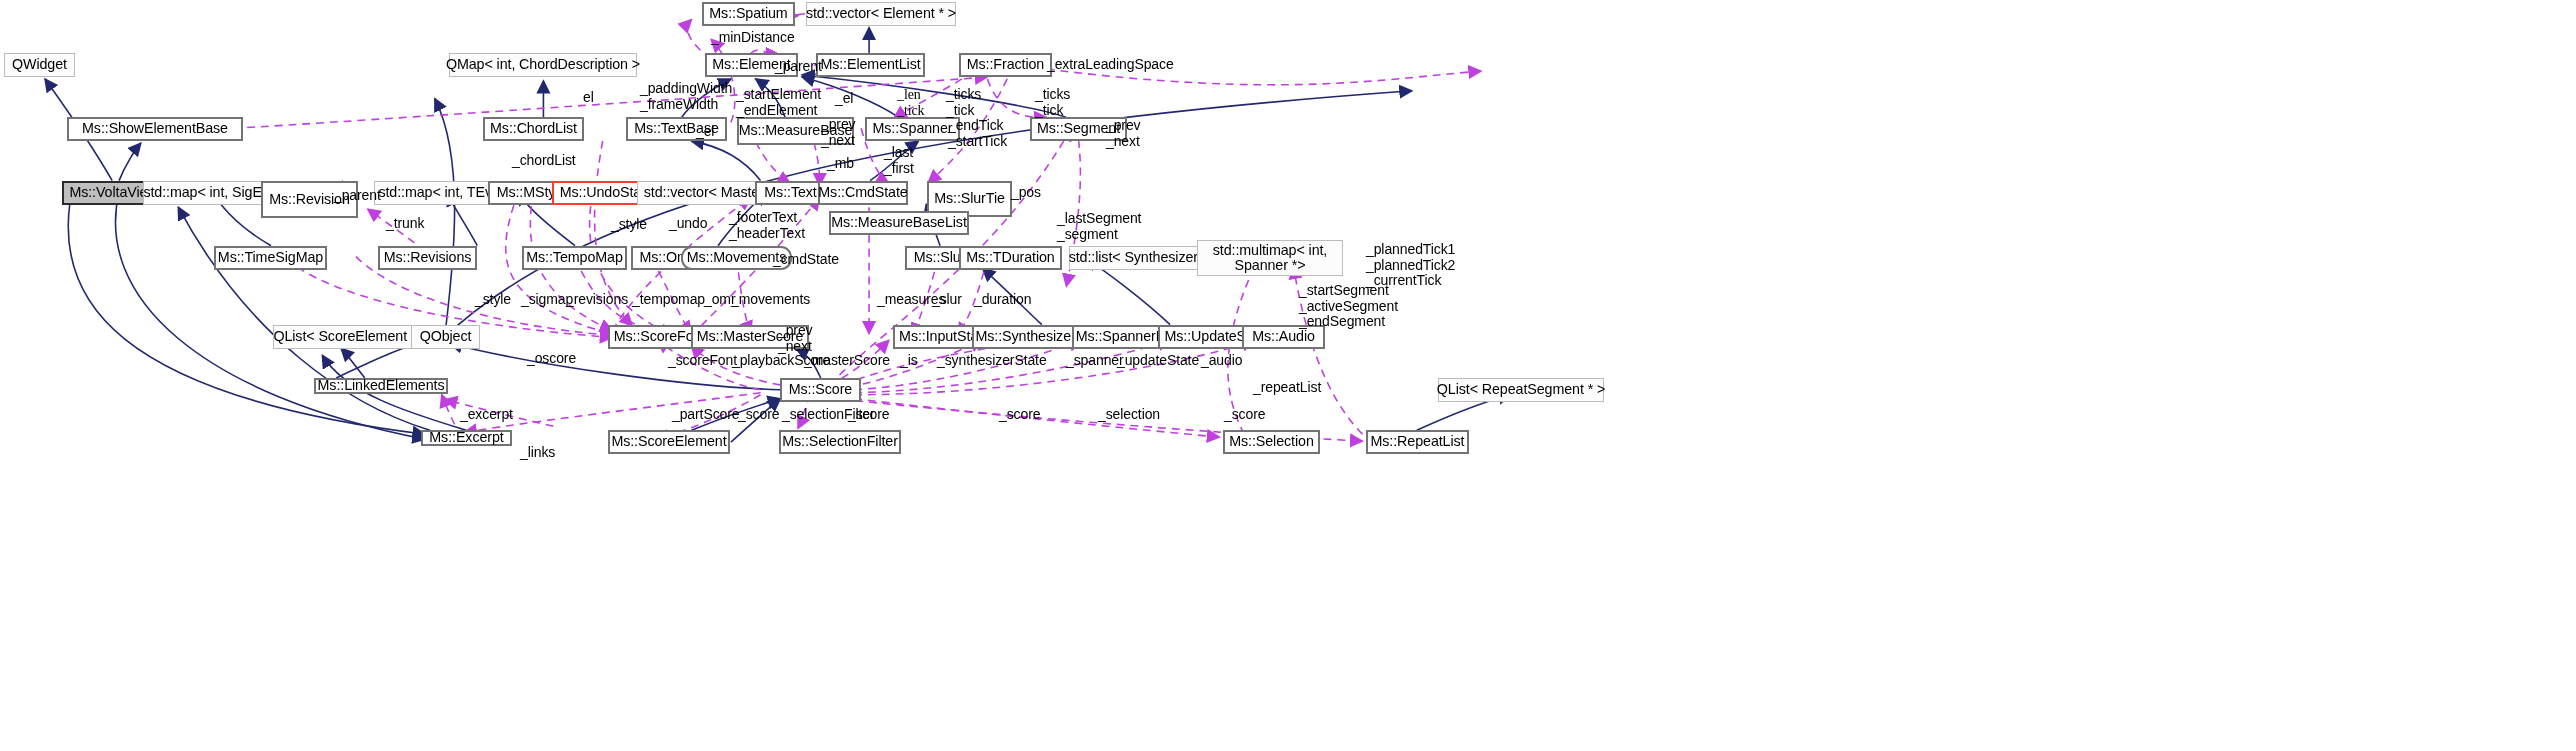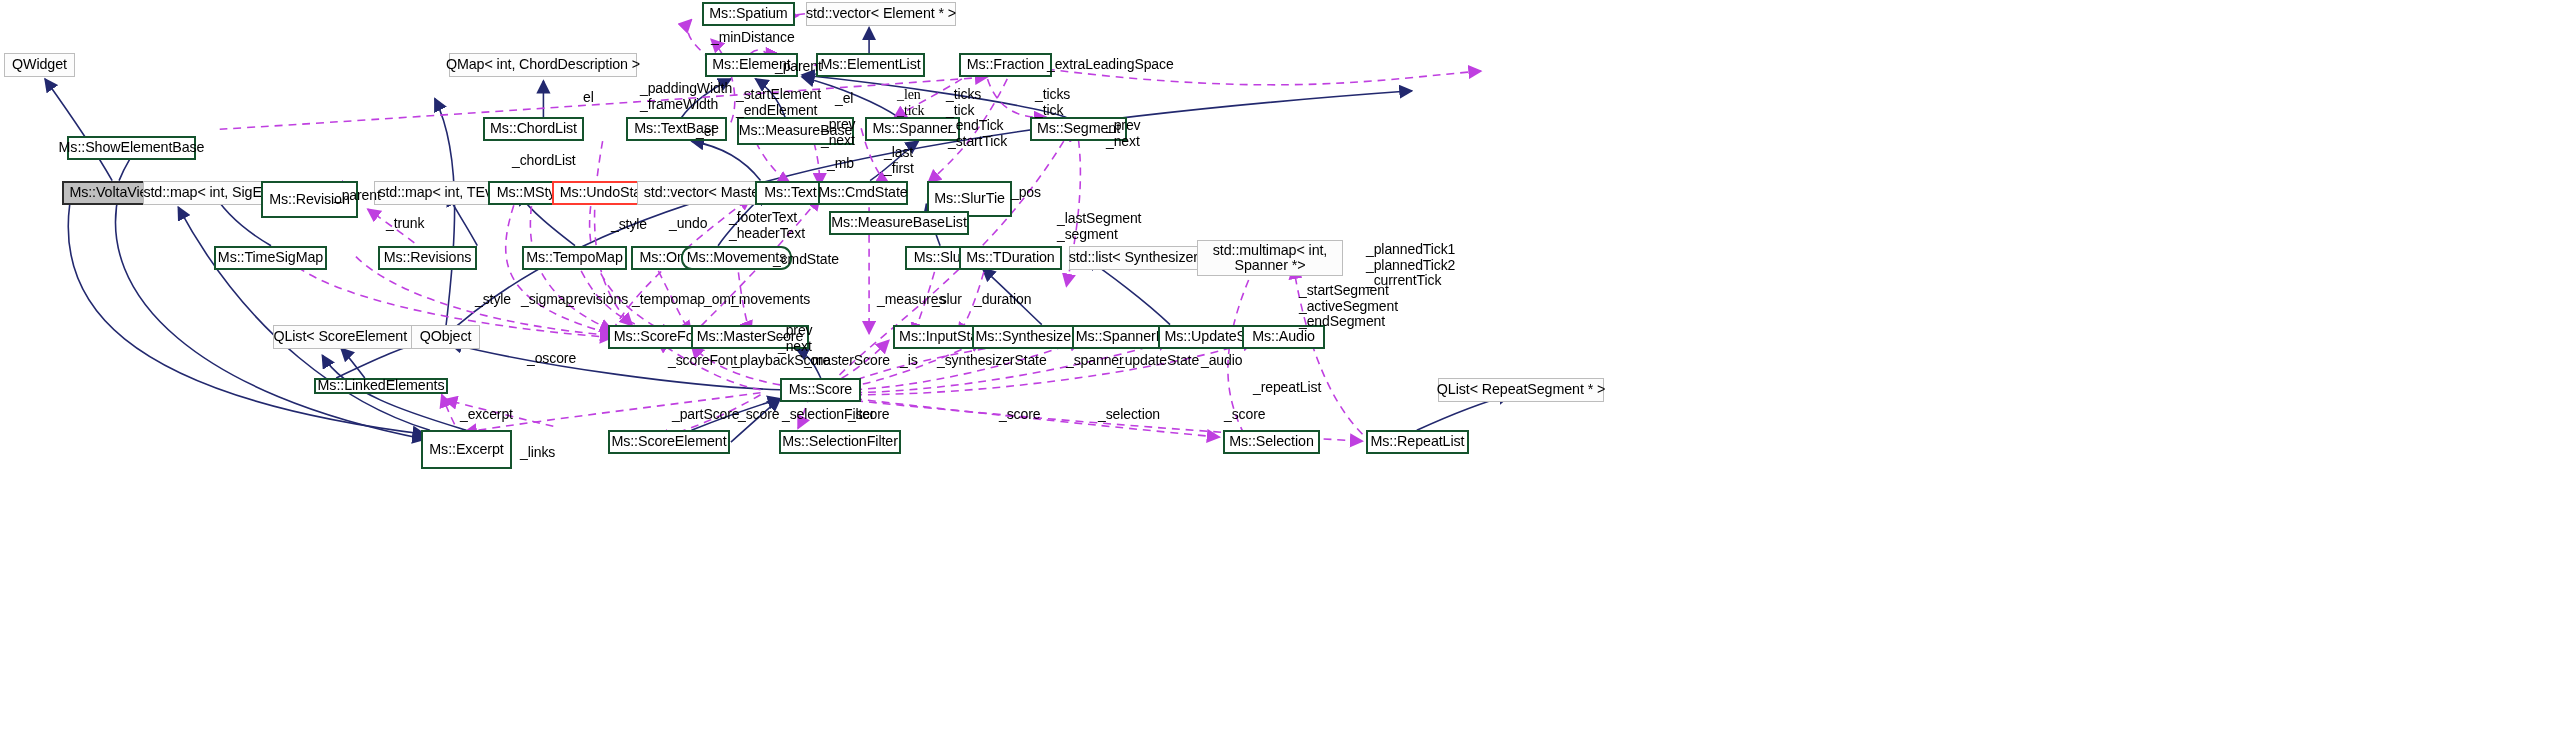--- a/index.html
+++ b/index.html
@@ -31,21 +31,21 @@
     justify-content: center;
     text-align: center;
     font-size: 14.3px;
     line-height: 1.08;
     color: #000000;
     background: #ffffff;
     white-space: pre;
     letter-spacing: -0.1px;
   }
   .node.solid {
-    border: 2px solid #14532d;
+    border: 2px solid #737373;
   }
   .node.plain {
     border: 1px solid #bdbdbd;
     background: #fcfcfc;
   }
   .node.highlight {
     border: 2px solid #2b2b2b;
     background: #bfbfbf;
   }
   .node.redborder {
@@ -161,21 +161,21 @@
     <path class="usg" d="M855,390 C900,370 1000,350 1080,342"></path>
     <path class="usg" d="M1260,440 C1240,400 1230,350 1280,250"></path>
     <path class="usg" d="M1380,440 C1340,400 1320,330 1310,270"></path>
     <path class="usg" d="M850,380 C900,330 1010,260 1085,130"></path>
     <path class="usg" d="M620,335 C640,300 680,260 760,200"></path>
     <path class="usg" d="M700,340 C740,300 790,250 830,200"></path>
   </svg>
 
   <div id="node-layer">
       <div class="node plain" style="left: 4px; top: 53px; width: 71px; height: 24px;"><span>QWidget</span></div>
-      <div class="node solid" style="left: 67px; top: 117px; width: 129px; height: 24px; margin-top: 19px;"><span>Ms::ShowElementBase</span></div>
+      <div class="node solid" style="left: 67px; top: 117px; width: 176px; height: 24px;"><span>Ms::ShowElementBase</span></div>
       <div class="node highlight" style="left: 62px; top: 181px; width: 103px; height: 24px;"><span>Ms::VoltaView</span></div>
       <div class="node plain" style="left: 143px; top: 181px; width: 158px; height: 24px;"><span>std::map&lt; int, SigEvent &gt;</span></div>
       <div class="node solid" style="left: 261px; top: 181px; width: 97px; height: 37px; justify-content: center;"><span>Ms::Revision</span></div>
       <div class="node plain" style="left: 374px; top: 181px; width: 154px; height: 24px;"><span>std::map&lt; int, TEvent &gt;</span></div>
       <div class="node solid" style="left: 488px; top: 181px; width: 87px; height: 24px;"><span>Ms::MStyle</span></div>
       <div class="node redborder" style="left: 552px; top: 181px; width: 111px; height: 24px;"><span>Ms::UndoStack</span></div>
       <div class="node plain" style="left: 637px; top: 181px; width: 188px; height: 24px;"><span>std::vector&lt; MasterScore *&gt;</span></div>
       <div class="node solid" style="left: 755px; top: 181px; width: 71px; height: 24px;"><span>Ms::Text</span></div>
       <div class="node solid" style="left: 818px; top: 181px; width: 90px; height: 24px;"><span>Ms::CmdState</span></div>
       <div class="node solid" style="left: 927px; top: 181px; width: 85px; height: 36px;"><span>Ms::SlurTie</span></div>
@@ -205,21 +205,21 @@
       <div class="node plain" style="left: 411px; top: 325px; width: 69px; height: 24px;"><span>QObject</span></div>
       <div class="node solid" style="left: 608px; top: 325px; width: 103px; height: 24px;"><span>Ms::ScoreFont</span></div>
       <div class="node solid" style="left: 691px; top: 325px; width: 118px; height: 24px;"><span>Ms::MasterScore</span></div>
       <div class="node solid" style="left: 893px; top: 325px; width: 103px; height: 24px;"><span>Ms::InputState</span></div>
       <div class="node solid" style="left: 972px; top: 325px; width: 140px; height: 24px;"><span>Ms::SynthesizerState</span></div>
       <div class="node solid" style="left: 1072px; top: 325px; width: 115px; height: 24px;"><span>Ms::SpannerMap</span></div>
       <div class="node solid" style="left: 1158px; top: 325px; width: 118px; height: 24px;"><span>Ms::UpdateState</span></div>
       <div class="node solid" style="left: 1242px; top: 325px; width: 83px; height: 24px;"><span>Ms::Audio</span></div>
       <div class="node solid" style="left: 298px; top: 378px; width: 134px; height: 16px; margin-left: 16px;"><span>Ms::LinkedElements</span></div>
       <div class="node solid" style="left: 780px; top: 378px; width: 81px; height: 24px;"><span>Ms::Score</span></div>
-      <div class="node solid" style="left: 421px; top: 430px; width: 91px; height: 39px;"><span>Ms::Excerpt</span></div>
+      <div class="node solid" style="left: 421px; top: 430px; width: 91px; height: 16px;"><span>Ms::Excerpt</span></div>
       <div class="node solid" style="left: 608px; top: 430px; width: 122px; height: 24px;"><span>Ms::ScoreElement</span></div>
       <div class="node solid" style="left: 779px; top: 430px; width: 122px; height: 24px;"><span>Ms::SelectionFilter</span></div>
       <div class="node solid" style="left: 1223px; top: 430px; width: 97px; height: 24px;"><span>Ms::Selection</span></div>
       <div class="node solid" style="left: 1366px; top: 430px; width: 103px; height: 24px;"><span>Ms::RepeatList</span></div>
       <div class="node plain" style="left: 1438px; top: 378px; width: 166px; height: 24px;"><span>QList&lt; RepeatSegment * &gt;</span></div>
     </div>
   <div id="label-layer">
       <div class="edgelabel" style="left: 711px; top: 30px;">_minDistance</div>
       <div class="edgelabel" style="left: 640px; top: 81px;">_paddingWidth
 _frameWidth</div>

